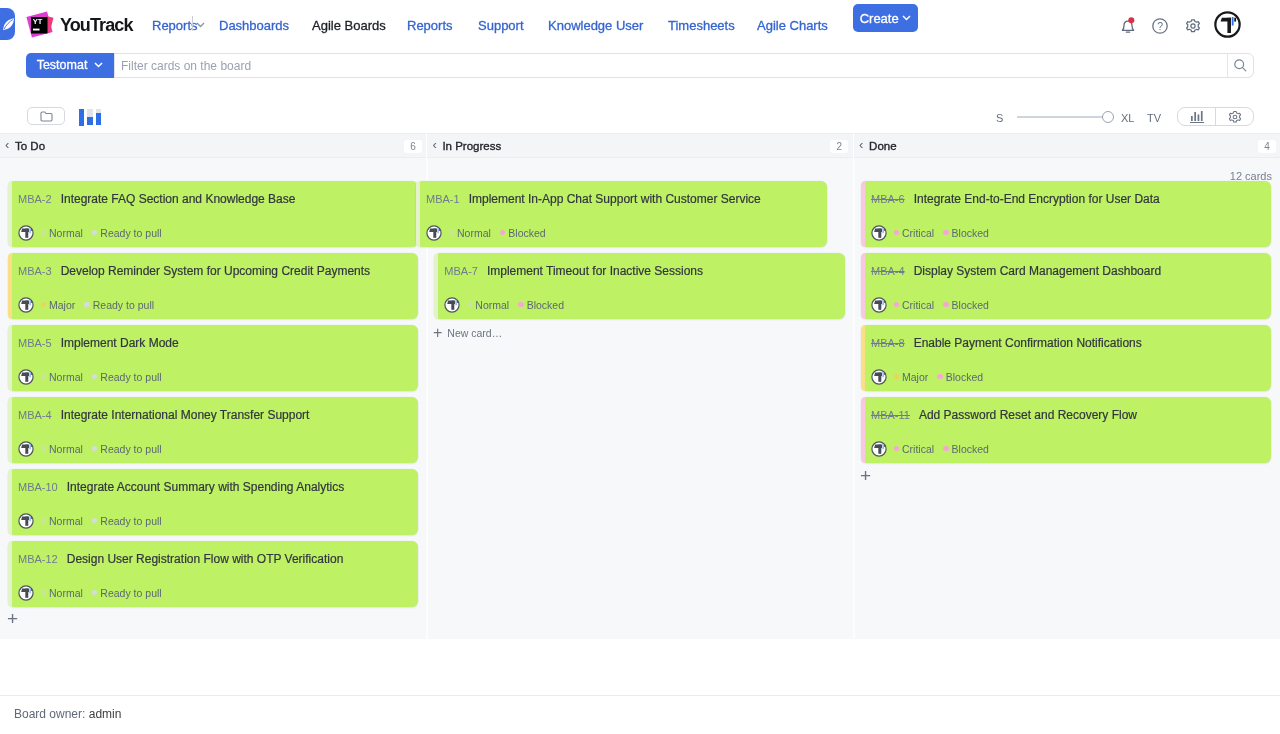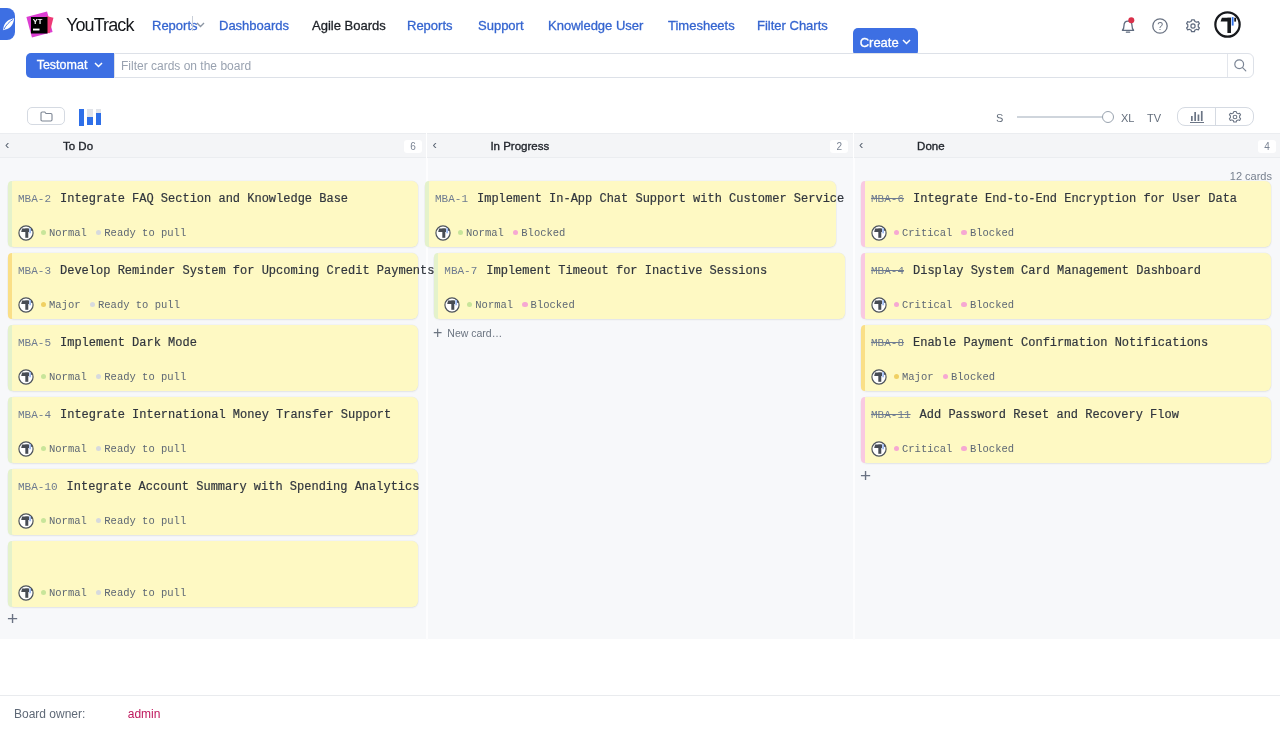--- a/index.html
+++ b/index.html
@@ -1,68 +1,68 @@
 <!DOCTYPE html>
 <html><head>
 <meta charset="utf-8">
 <style>
 * { margin:0; padding:0; box-sizing:border-box; }
 html,body { width:1280px; height:734px; overflow:hidden; }
 body { font-family:"Liberation Sans", sans-serif; background:#fff; position:relative; }
 .abs { position:absolute; }
 
 .chip { position:absolute; left:-10px; top:8px; width:25px; height:32px; background:#3d6fe3; border-radius:8px; }
-.wordmark { position:absolute; left:60px; top:14.6px; font-size:18px; font-weight:400; color:#14161a; letter-spacing:-0.9px;margin-left:6px; }
+.wordmark { position:absolute; left:60px; top:14.6px; font-size:18px; font-weight:700; color:#14161a; letter-spacing:-0.9px; }
 .nav { position:absolute; top:17.6px; font-size:13px; color:#3565d0; -webkit-text-stroke:0.3px currentColor; white-space:nowrap; }
 .nav.dark { color:#1d2127; }
 .nav-sep { position:absolute; top:16px; left:191.5px; width:1px; height:15px; background:#c9cfd9; }
 .btn-blue { position:absolute; background:#3d6fe3; color:#fff; border-radius:5px; font-size:13px; -webkit-text-stroke:0.3px #fff; display:flex; align-items:center; justify-content:center; }
 
 .proj-btn { left:26px; top:52.5px; width:88px; height:25px; border-radius:5px 0 0 5px; font-size:12.5px; }
 .filter-input { position:absolute; left:114px; top:52.5px; width:1139.5px; height:25px; background:#fff; border:1px solid #dde1e8; border-radius:0 6px 6px 0; }
 .filter-ph { position:absolute; left:121px; top:59.3px; font-size:12px; color:#99a2b0; }
 
 .folder-btn { position:absolute; left:27px; top:107px; width:38px; height:18px; border:1px solid #d5dae2; border-radius:5px; display:flex; align-items:center; justify-content:center; background:#fff; }
 .sz { position:absolute; font-size:11px; color:#646e7c; top:111.5px; }
 .slider-line { position:absolute; left:1017px; top:116px; width:86px; height:1.5px; background:#cfd5dc; }
 .slider-knob { position:absolute; left:1102px; top:111px; width:12px; height:12px; border:1.5px solid #99a3af; border-radius:50%; background:#fff; }
 .btn-group { position:absolute; left:1177px; top:107px; width:77px; height:19px; border:1px solid #d5dae2; border-radius:8px; background:#fff; display:flex; }
 .btn-group .half { flex:1; display:flex; align-items:center; justify-content:center; }
 .btn-group .half:first-child { border-right:1px solid #d5dae2; }
 
 .colhead-bg { position:absolute; left:0; top:132.5px; width:1280px; height:25px; background:#fff; }
 .colhead { position:absolute; top:132.5px; height:25px; background:#f4f5f7; border-top:1px solid #ebedf0; border-bottom:1px solid #ebedf0; }
 .colhead .chv { position:absolute; left:5px; top:3px; font-size:13px; color:#5b6573; }
-.colhead .t { position:absolute; left:15px; top:6.5px; font-size:11.5px; color:#23272e;margin-left:48px; -webkit-text-stroke:0.35px currentColor; }
+.colhead .t { position:absolute; left:15px; top:6.5px; font-size:11.5px; color:#23272e; -webkit-text-stroke:0.35px currentColor; }
 .colhead .cnt { position:absolute; top:6.5px; width:18px; height:13px; background:#fff; border-radius:3px; font-size:10px; color:#7a8494; text-align:center; line-height:13px; }
 
 .board { position:absolute; left:0; top:157.5px; width:1280px; height:481px; background:#f7f8fa; }
 .vdiv { position:absolute; top:0; width:2px; height:482px; background:#fdfdfe; }
 .cards-note { position:absolute; right:8px; top:12px; font-size:11px; color:#78818f; }
 
-.card { position:absolute; height:65.5px; background:#fef9c3; border-radius:6px; box-shadow:0 0 0 0.5px rgba(25,30,40,0.05), 0 1px 2px rgba(25,30,40,0.07);font-family:Liberation Mono, monospace; }
+.card { position:absolute; height:65.5px; background:#bef264; border-radius:6px; box-shadow:0 0 0 0.5px rgba(25,30,40,0.05), 0 1px 2px rgba(25,30,40,0.07); }
 .card::before { content:""; position:absolute; left:0; top:0; bottom:0; width:4px; border-radius:6px 0 0 6px; background:var(--strip); }
 .card .r1 { position:absolute; left:10px; top:11px; font-size:11px; white-space:nowrap; }
 .card .cid { color:#6e7b90; }
 .card.done .cid { text-decoration:line-through; }
 .card .ctt { color:#31363e; margin-left:9px; font-size:12px; -webkit-text-stroke:0.2px currentColor; }
 .card .r2 { position:absolute; left:9.5px; top:43.5px; display:flex; align-items:center; height:16px; }
 .dot { width:5.5px; height:5.5px; border-radius:50%; margin-left:7px; }
 .dot + .lbl { margin-left:3px; }
 .lbl { font-size:10.5px; color:#5d6774; }
 .lbl + .dot { margin-left:9px; }
 .dot.g { background:#c8e59a; } .dot.y { background:#f0d063; } .dot.p { background:#f6a8d2; } .dot.n { background:#d7dade; }
 .card.normal { --strip:#e4f2cb; } .card.major { --strip:#fadf87; } .card.critical { --strip:#f9c9e1; }
 .plus { position:absolute; font-size:19px; color:#6a7283; font-weight:400; }
 .newcard { position:absolute; left:433px; top:168px; font-size:10.5px; color:#6b7480; }
 .newcard .pl { font-size:16px; vertical-align:-1px; margin-right:5px; }
 
 .footline { position:absolute; left:0; top:694.5px; width:1280px; height:1px; background:#e9ebee; }
 .footer { position:absolute; left:14px; top:706.5px; font-size:12px; color:#5f6977; }
-.footer a { color:#be185d; text-decoration:none;margin-left:39px; }
+.footer a { color:#404040; text-decoration:none; }
 </style>
 </head>
 <body>
 
 <div class="chip"></div>
 <svg class="abs" style="left:0.5px;top:16.5px" width="15" height="15" viewBox="0 0 15 15">
     <path d="M13.2 1.3C7 2.3 3.5 5.7 2.5 10.5L1.9 13.2l2.6-.6C9.3 11.5 12.4 8 13.2 1.3z" fill="#fff"></path>
     <path d="M2.9 12.3C5.1 8 8.6 4.4 12.2 2.3" stroke="#3d6fe3" stroke-width="0.9" fill="none"></path>
   </svg>
 <svg class="abs" style="left:25px;top:10px" width="29" height="29" viewBox="0 0 29 29">
@@ -81,22 +81,22 @@
 <span class="nav-sep"></span>
 <svg class="abs" style="left:195.5px;top:22px" width="9" height="6" viewBox="0 0 9 6">
     <path d="M1 1l3.5 3.5L8 1" stroke="#8b95a3" stroke-width="1.4" fill="none"></path>
   </svg>
 <span class="nav" style="left:219px">Dashboards</span>
 <span class="nav dark" style="left:312px">Agile Boards</span>
 <span class="nav" style="left:407px">Reports</span>
 <span class="nav" style="left:478px">Support</span>
 <span class="nav" style="left:548px">Knowledge User</span>
 <span class="nav" style="left:668px">Timesheets</span>
-<span class="nav" style="left:757px">Filter Charts</span>
-<div class="btn-blue" style="left:853px;top:28px;width:65px;height:28px;">Create&nbsp;<svg width="9" height="6" viewBox="0 0 9 6">
+<span class="nav" style="left:757px">Agile Charts</span>
+<div class="btn-blue" style="left:853px;top:4px;width:65px;height:28px;">Create&nbsp;<svg width="9" height="6" viewBox="0 0 9 6">
       <path d="M1 1l3.5 3.5L8 1" stroke="#fff" stroke-width="1.5" fill="none"></path>
     </svg></div>
 
 <svg class="abs" style="left:1119px;top:17px" width="18" height="18" viewBox="0 0 18 18">
  <path d="M14.6 13.3H3.4c1.2-1.1 1.6-2.7 1.6-4.7 0-2.7 1.7-4.5 4-4.5s4 1.8 4 4.5c0 2 .4 3.6 1.6 4.7z" fill="none" stroke="#5f6b7f" stroke-width="1.3" stroke-linejoin="round"></path>
  <path d="M7.4 15.2h3.2" stroke="#5f6b7f" stroke-width="1.3" stroke-linecap="round"></path>
  <circle cx="12.3" cy="3.3" r="3" fill="#d9304a"></circle>
 </svg>
 <svg class="abs" style="left:1152px;top:18px" width="16" height="16" viewBox="0 0 16 16">
  <circle cx="8" cy="8" r="7.2" fill="none" stroke="#6a7383" stroke-width="1.3"></circle>
@@ -255,36 +255,37 @@
           <rect x="19.9" y="5.5" width="2.6" height="9" fill="#8fb0f2"></rect>
           <rect x="23" y="6.2" width="2" height="4.1" fill="#474c54"></rect>
         </svg>
         <span class="dot g"></span>
         <span class="lbl">Normal</span>
         <span class="dot n"></span>
         <span class="lbl">Ready to pull</span>
       </div>
  </div>
  <div class="card normal" style="left:8px;top:383.5px;width:410px">
-  <div class="r2">
-        <svg width="16" height="16" viewBox="0 0 28 28">
-          <circle cx="14" cy="14" r="12.4" fill="#fff" stroke="#4e545c" stroke-width="2.1"></circle>
-          <polygon points="5.6,12.2 7.2,6.2 19.2,6.2 19.2,12.2" fill="#474c54"></polygon>
-          <rect x="12.8" y="6.2" width="5.2" height="16.2" fill="#474c54"></rect>
-          <rect x="19.9" y="5.5" width="2.6" height="9" fill="#8fb0f2"></rect>
-          <rect x="23" y="6.2" width="2" height="4.1" fill="#474c54"></rect>
-        </svg>
-        <span class="dot g"></span>
-        <span class="lbl">Normal</span>
-        <span class="dot n"></span>
-        <span class="lbl">Ready to pull</span>
-      </div>
- </div>
-
- <div class="card normal" style="left:425px;top:23.5px;width:411px">
+  <div class="r1"><span class="cid">MBA-12</span><span class="ctt">Design User Registration Flow with OTP Verification</span></div>
+  <div class="r2">
+        <svg width="16" height="16" viewBox="0 0 28 28">
+          <circle cx="14" cy="14" r="12.4" fill="#fff" stroke="#4e545c" stroke-width="2.1"></circle>
+          <polygon points="5.6,12.2 7.2,6.2 19.2,6.2 19.2,12.2" fill="#474c54"></polygon>
+          <rect x="12.8" y="6.2" width="5.2" height="16.2" fill="#474c54"></rect>
+          <rect x="19.9" y="5.5" width="2.6" height="9" fill="#8fb0f2"></rect>
+          <rect x="23" y="6.2" width="2" height="4.1" fill="#474c54"></rect>
+        </svg>
+        <span class="dot g"></span>
+        <span class="lbl">Normal</span>
+        <span class="dot n"></span>
+        <span class="lbl">Ready to pull</span>
+      </div>
+ </div>
+
+ <div class="card normal" style="left:416px;top:23.5px;width:411px">
   <div class="r1"><span class="cid">MBA-1</span><span class="ctt">Implement In-App Chat Support with Customer Service</span></div>
   <div class="r2">
         <svg width="16" height="16" viewBox="0 0 28 28">
           <circle cx="14" cy="14" r="12.4" fill="#fff" stroke="#4e545c" stroke-width="2.1"></circle>
           <polygon points="5.6,12.2 7.2,6.2 19.2,6.2 19.2,12.2" fill="#474c54"></polygon>
           <rect x="12.8" y="6.2" width="5.2" height="16.2" fill="#474c54"></rect>
           <rect x="19.9" y="5.5" width="2.6" height="9" fill="#8fb0f2"></rect>
           <rect x="23" y="6.2" width="2" height="4.1" fill="#474c54"></rect>
         </svg>
         <span class="dot g"></span>

